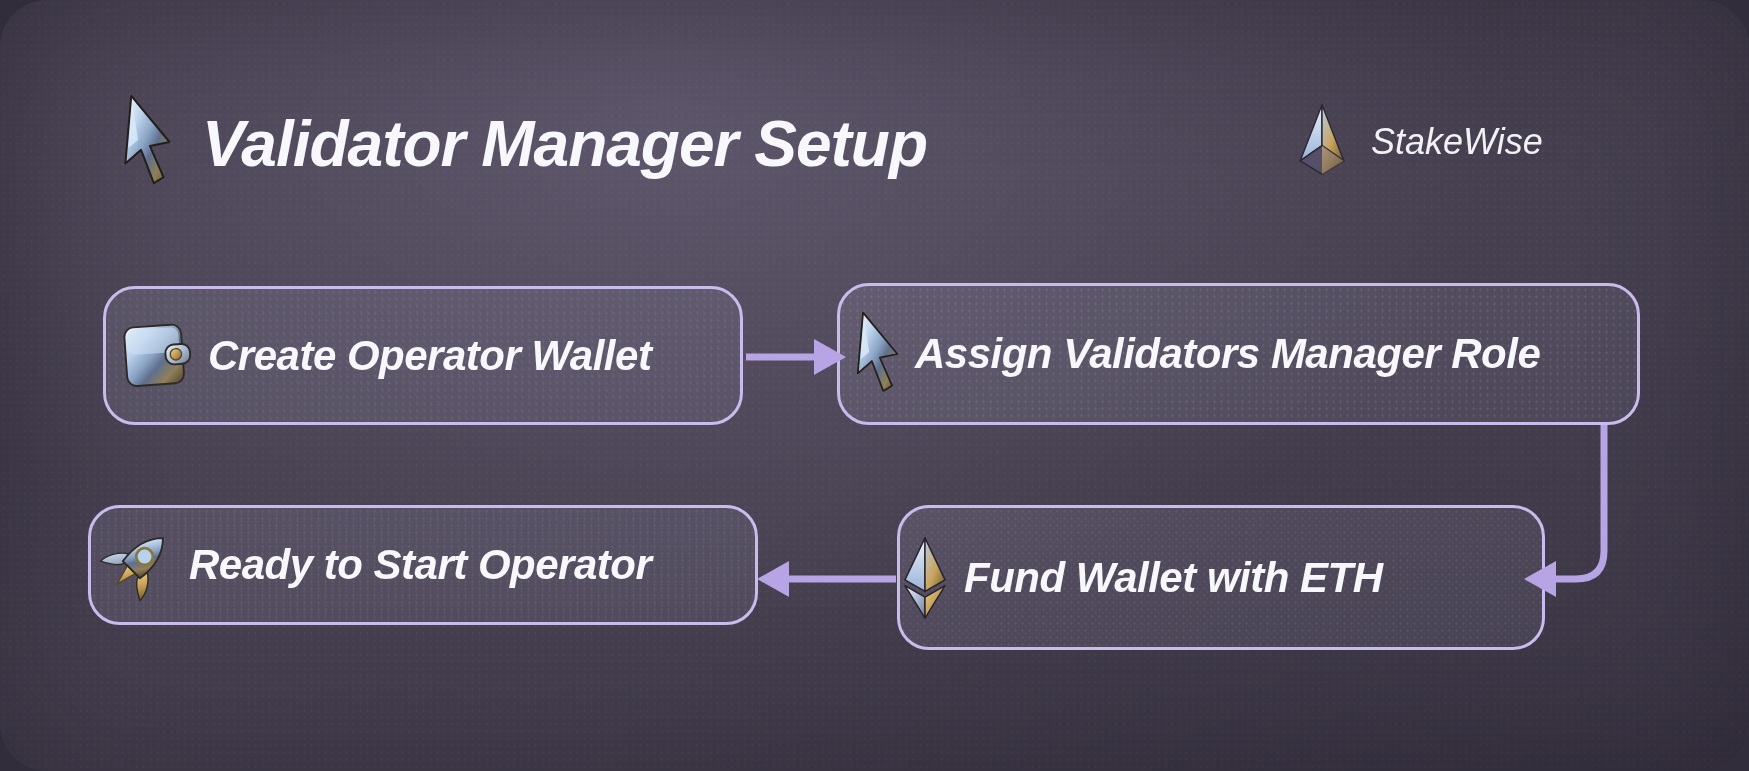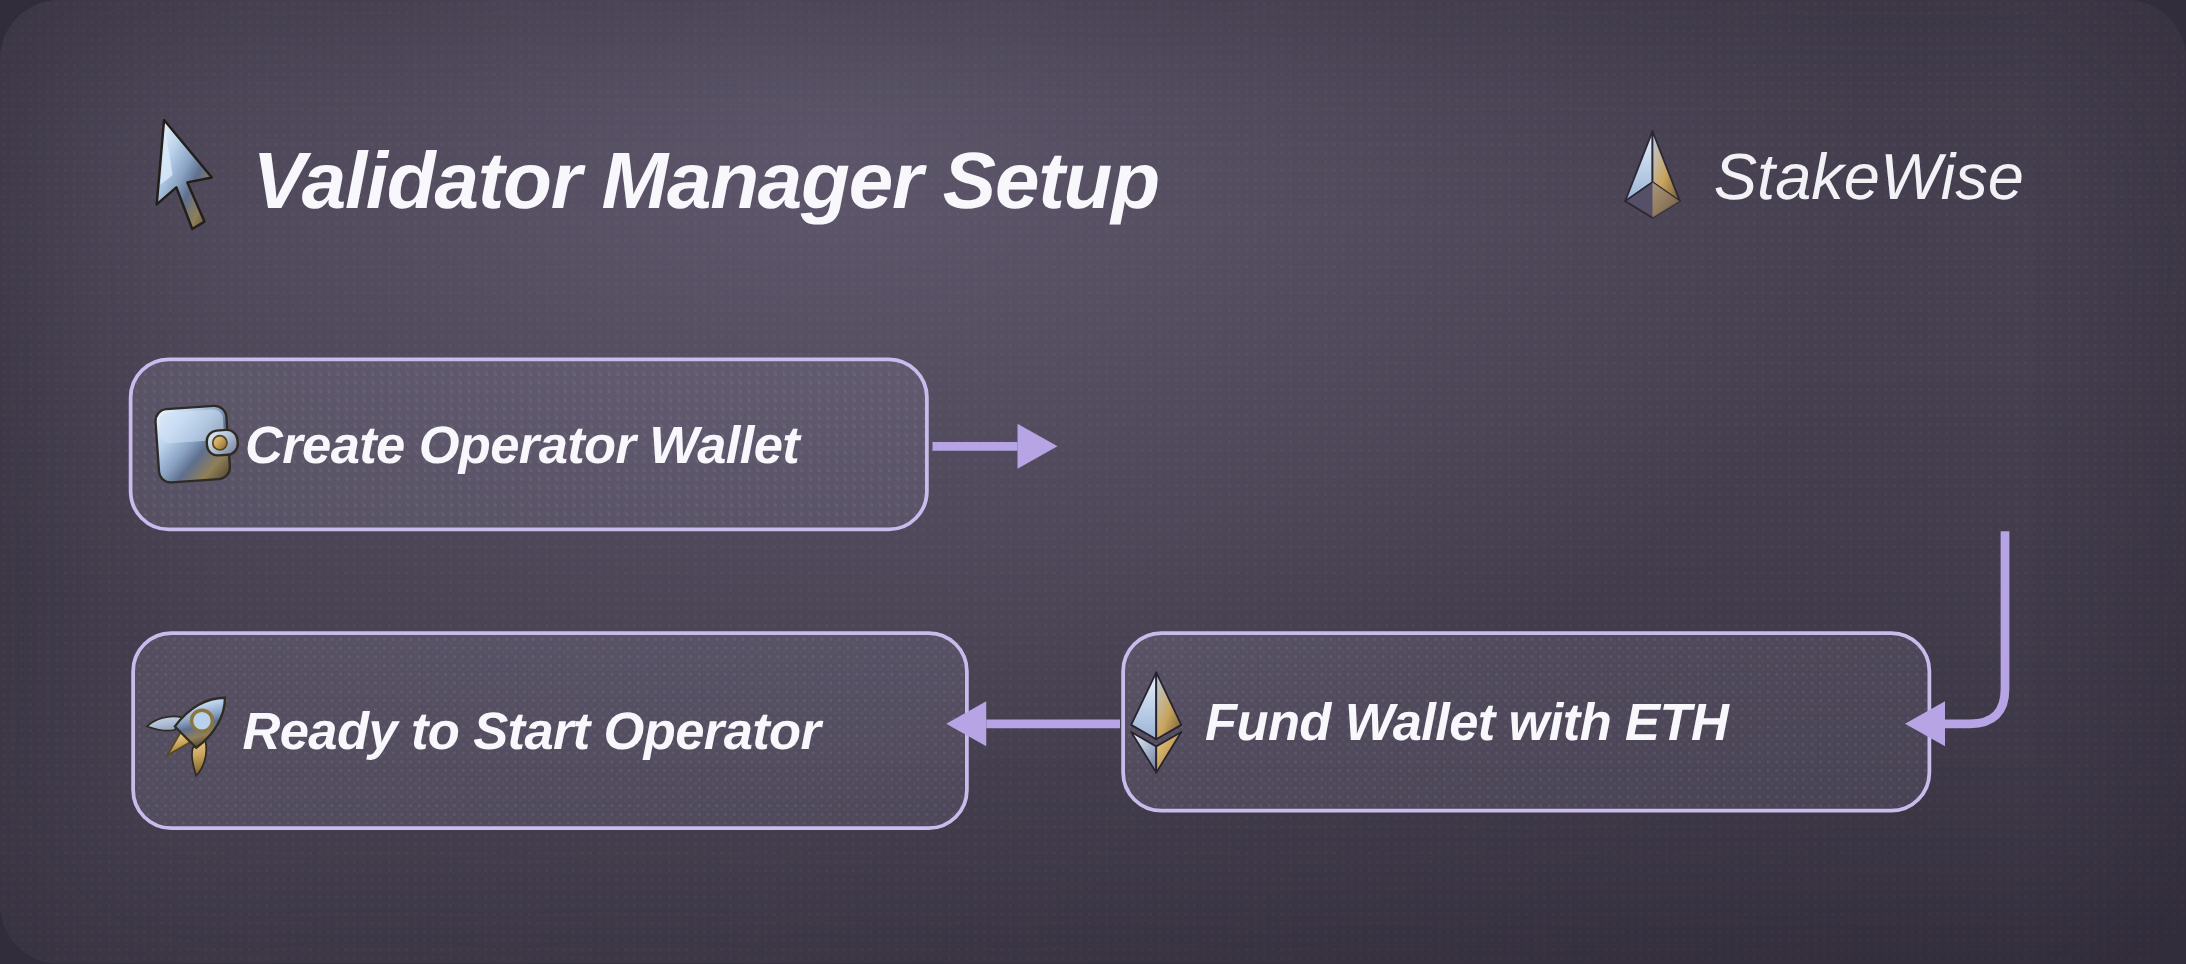--- a/index.html
+++ b/index.html
@@ -21,35 +21,35 @@
       radial-gradient(1700px 1000px at 90% 115%, rgba(22,18,30,0.28), rgba(0,0,0,0) 60%),
       radial-gradient(rgba(236,230,255,0.035) 1.2px, transparent 1.4px);
     background-size:auto,auto,7px 7px;
     box-shadow:inset 0 0 150px rgba(24,20,32,0.45);
     font-style:italic;
   }
   
   .title-group{position:absolute;left:112px;top:92px;height:104px;display:flex;align-items:center;gap:26px;}
   .page-title{font-size:64px;font-weight:700;letter-spacing:-1px;color:var(--text);white-space:nowrap;}
   .brand{position:absolute;left:1293px;top:100px;height:84px;display:flex;align-items:center;gap:20px;}
-  .brand-name{font-size:52px;font-weight:400;letter-spacing:0;color:#f2f1f6;white-space:nowrap;}
+  .brand-name{font-size:36px;font-weight:400;letter-spacing:0;color:#f2f1f6;white-space:nowrap;}
   
   .node{
     position:absolute;display:flex;align-items:center;
     border:3px solid var(--border);border-radius:32px;
     background-color:rgba(205,195,230,0.07);
     background-image:
       linear-gradient(145deg, rgba(205,195,230,0.06), rgba(150,140,185,0.03)),
       radial-gradient(rgba(236,230,255,0.07) 1.2px, transparent 1.4px);
     background-size:auto,7px 7px;
   }
-  #node-create{left:103px;top:286px;width:640px;height:139px;padding-left:14px;}
+  #node-create{left:103px;top:286px;width:640px;height:139px;padding-left:14px;gap:12px}
   #node-assign{left:837px;top:283px;width:803px;height:142px;padding-left:6px;gap:12px}
   #node-fund{left:897px;top:505px;width:648px;height:145px;padding-left:0;gap:14px}
-  #node-ready{left:105px;top:505px;width:670px;height:159px;padding-left:8px;}
+  #node-ready{left:88px;top:505px;width:670px;height:120px;padding-left:8px;gap:12px}
   .node-label{font-size:42px;font-weight:700;letter-spacing:-0.5px;color:var(--text);white-space:nowrap;}
   .node .icon{flex:0 0 auto;display:flex;align-items:center;justify-content:center;}
   svg{overflow:visible}
   
   .edges{position:absolute;left:0;top:0;width:1749px;height:771px;pointer-events:none;}
 </style>
 </head>
 <body>
 
 <svg width="0" height="0" style="position:absolute" aria-hidden="true">
@@ -115,20 +115,29 @@
           <rect x="6" y="6" width="60" height="62" rx="10" fill="url(#gChrome)" stroke="#2e2a24" stroke-width="2"></rect>
           <rect x="9" y="9" width="54" height="26" rx="8" fill="#cfe2f6" opacity="0.55"></rect>
           <rect x="48" y="27" width="26" height="21" rx="9" fill="url(#gChrome2)" stroke="#2e2a24" stroke-width="2"></rect>
           <circle cx="59" cy="37.5" r="6" fill="url(#gGold)" stroke="#574722" stroke-width="1.5"></circle>
         </g>
       </svg>
     </span>
     <span class="node-label">Create Operator Wallet</span>
   </div>
 
+  <div class="node" id="node-assign">
+    <span class="icon">
+      <svg width="57" height="88" viewBox="0 0 64 100">
+        <path d="M19 3 L13 72 L29 58 L42 92 L52 86 L38 54 L58 50 Z" fill="url(#gChrome)" stroke="#221f1a" stroke-width="2" stroke-linejoin="round"></path>
+        <path d="M20 10 L16 56 L26 48 Z" fill="#dcebfb" opacity="0.8"></path>
+      </svg>
+    </span>
+    <span class="node-label">Assign Validators Manager Role</span>
+  </div>
 
   <div class="node" id="node-fund">
     <span class="icon">
       <svg width="50" height="84" viewBox="0 0 52 88">
         <path d="M26 2 L5 46 L26 58 Z" fill="url(#gIce)" stroke="#26222e" stroke-width="1.5" stroke-linejoin="round"></path>
         <path d="M26 2 L47 46 L26 58 Z" fill="url(#gBlueGold)" stroke="#26222e" stroke-width="1.5" stroke-linejoin="round"></path>
         <path d="M5 52 L26 64 L26 86 Z" fill="url(#gChrome2)" stroke="#26222e" stroke-width="1.5" stroke-linejoin="round"></path>
         <path d="M26 64 L47 52 L26 86 Z" fill="url(#gGold)" stroke="#26222e" stroke-width="1.5" stroke-linejoin="round"></path>
       </svg>
     </span>

